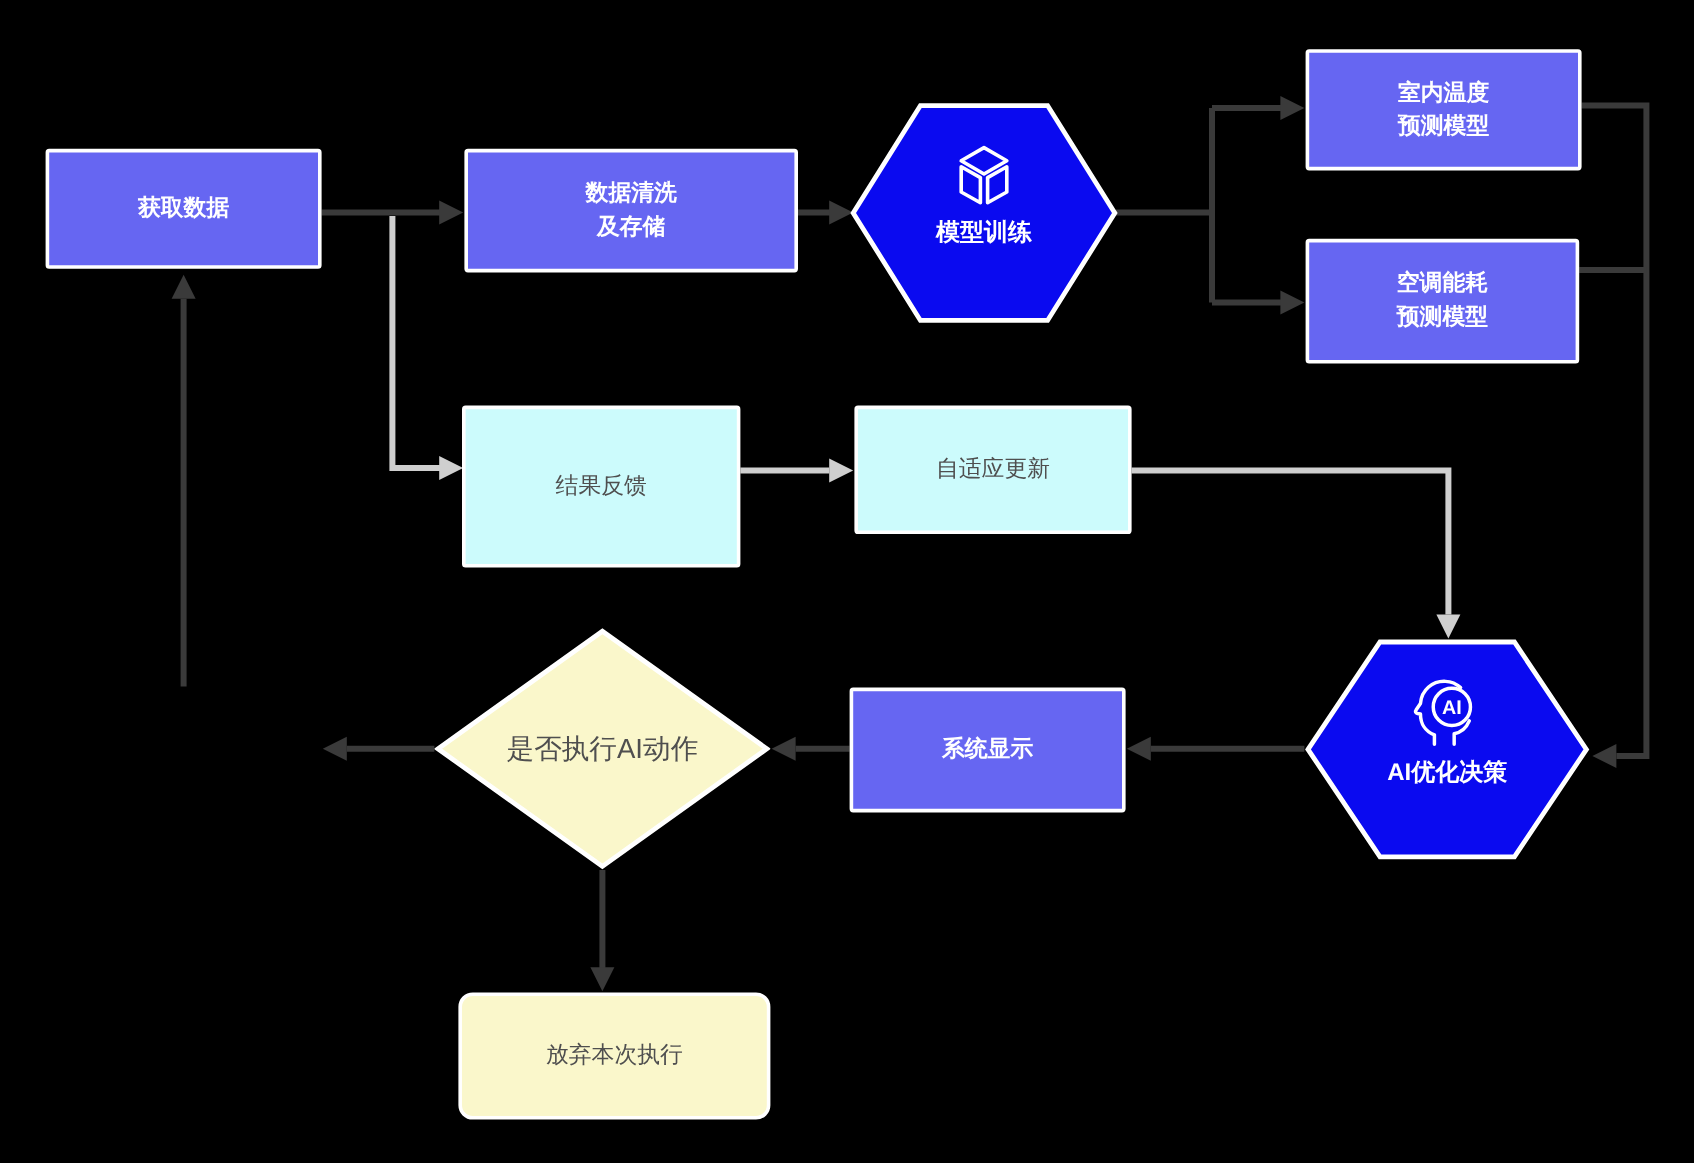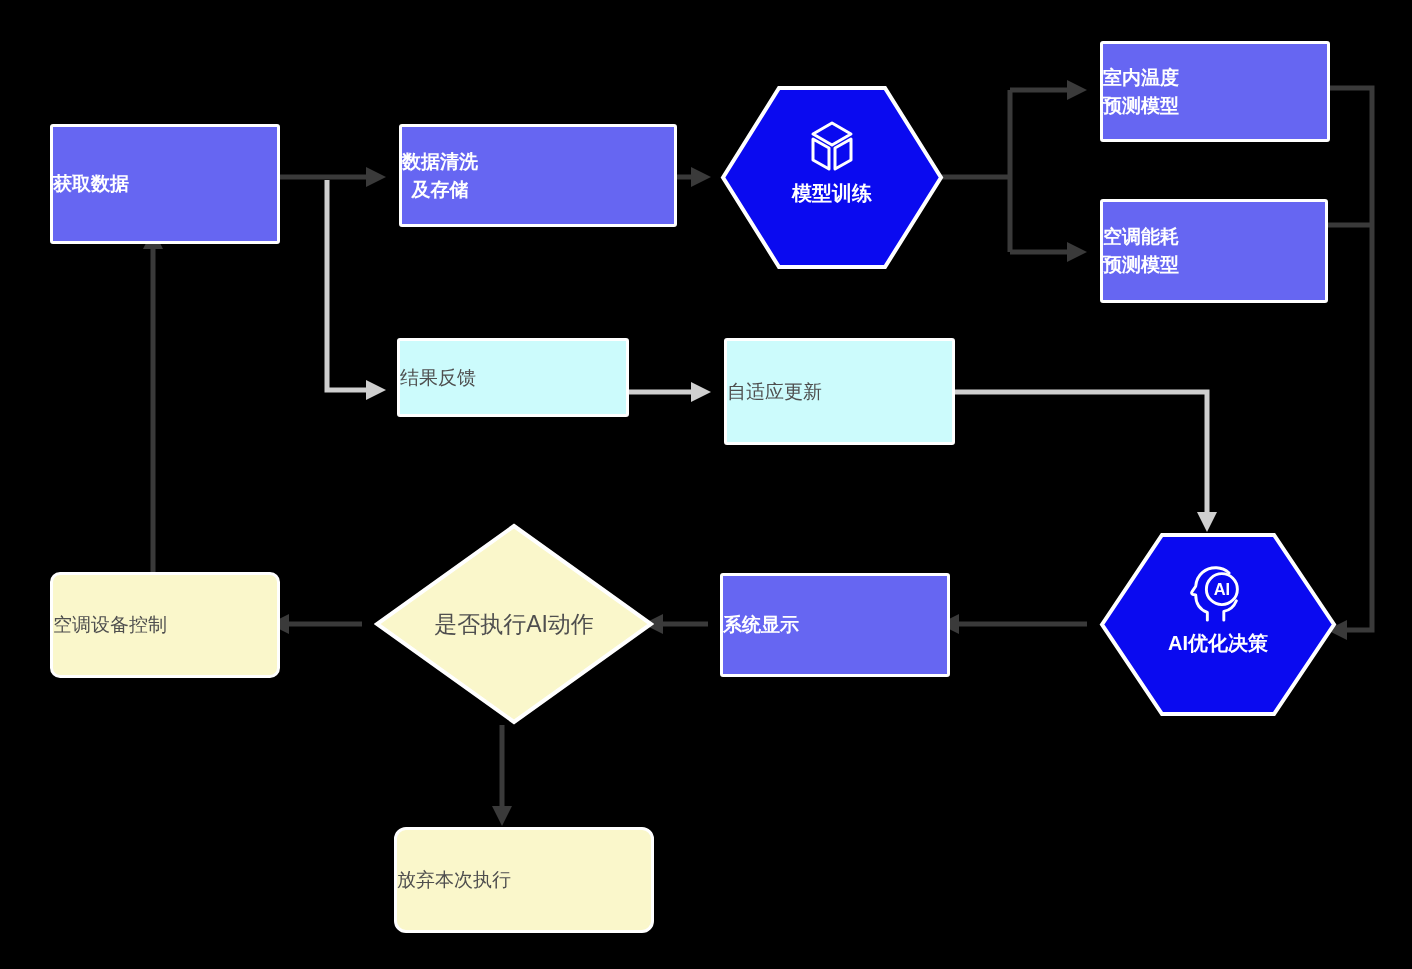--- a/index.html
+++ b/index.html
@@ -16,21 +16,21 @@
   }
   *{margin:0;padding:0;box-sizing:border-box;}
   body{background:var(--background);font-family:"Liberation Sans","DejaVu Sans",sans-serif;}
   .canvas{position:relative;width:1412px;height:969px;background:var(--background);overflow:hidden;}
   .edges{position:absolute;left:0;top:0;z-index:1;}
   .edge{fill:none;stroke-width:5px;}
   .edge.dark{stroke:var(--dark-line);}
   .edge.light{stroke:var(--light-line);}
   .arrow.dark{fill:var(--dark-line);stroke:none;}
   .arrow.light{fill:var(--light-line);stroke:none;}
-  .node{position:absolute;z-index:2;display:flex;align-items:center;text-align:center;margin-left:12px;}
+  .node{position:absolute;z-index:2;display:flex;align-items:center;justify-content:center;text-align:center;}
   .rect{border:3px solid var(--border);border-radius:3px;font-size:19px;line-height:1.45;}
   .rect.purple{background:var(--purple);color:var(--text-light);font-weight:600;}
   .rect.cyan{background:var(--cyan);color:var(--text-dark);font-weight:500;}
   .rect.yellow{background:var(--yellow);color:var(--text-dark);font-weight:500;border-radius:10px;}
   .label{white-space:pre-line;}
   .shape-node{border:none;background:transparent;}
   .shape-node > svg.shape{position:absolute;left:0;top:0;}
   .shape-content{position:absolute;inset:0;display:flex;flex-direction:column;align-items:center;justify-content:center;z-index:3;}
   .hex-content{padding-bottom:30px;gap:6px;}
   .hex-label{color:var(--text-light);font-weight:700;font-size:20px;}
@@ -69,54 +69,51 @@
     <polyline class="edge dark" points="708,624 663,624"></polyline>
     <polygon class="arrow dark" points="643,624 663,614 663,634"></polygon>
     <polyline class="edge dark" points="362,624 289,624"></polyline>
     <polygon class="arrow dark" points="269,624 289,614 289,634"></polygon>
     <polyline class="edge dark" points="502,725 502,807"></polyline>
     <polygon class="arrow dark" points="502,826 492,806 512,806"></polygon>
     <polyline class="edge dark" points="153,572 153,249"></polyline>
     <polygon class="arrow dark" points="153,229 143,249 163,249"></polygon>
   </svg>
 
-  <div class="node rect purple" style="left:38px;top:124px;width:230px;height:120px">
+  <div class="node rect purple" style="left:38px;top:124px;width:230px;height:100px">
     <span class="label">获取数据</span>
   </div>
 
   <div class="node rect purple" style="left:387px;top:124px;width:278px;height:103px">
     <span class="label">数据清洗
 及存储</span>
   </div>
 
   <div class="node rect purple" style="left:1088px;top:41px;width:230px;height:101px">
     <span class="label">室内温度
 预测模型</span>
   </div>
 
   <div class="node rect purple" style="left:1088px;top:199px;width:228px;height:104px">
     <span class="label">空调能耗
 预测模型</span>
   </div>
 
-  <div class="node rect cyan" style="left:385px;top:338px;width:232px;height:79px">
+  <div class="node rect cyan" style="left:385px;top:338px;width:232px;height:135px">
     <span class="label">结果反馈</span>
   </div>
 
   <div class="node rect purple" style="left:708px;top:573px;width:230px;height:104px">
     <span class="label">系统显示</span>
   </div>
 
   <div class="node rect cyan" style="left:712px;top:338px;width:231px;height:107px">
     <span class="label">自适应更新</span>
   </div>
 
-  <div class="node rect yellow" style="left:38px;top:572px;width:230px;height:106px">
-    <span class="label">空调设备控制</span>
-  </div>
 
   <div class="node rect yellow" style="left:382px;top:827px;width:260px;height:106px;border-radius:12px">
     <span class="label">放弃本次执行</span>
   </div>
 
   <div class="node shape-node" style="left:708px;top:84px;width:224px;height:187px">
     <svg class="shape" width="224" height="187" viewBox="0 0 224 187">
       <polygon points="3,93.5 59,4 165,4 221,93.5 165,183 59,183" fill="var(--blue)" stroke="var(--border)" stroke-width="4"></polygon>
     </svg>
     <div class="shape-content hex-content">

